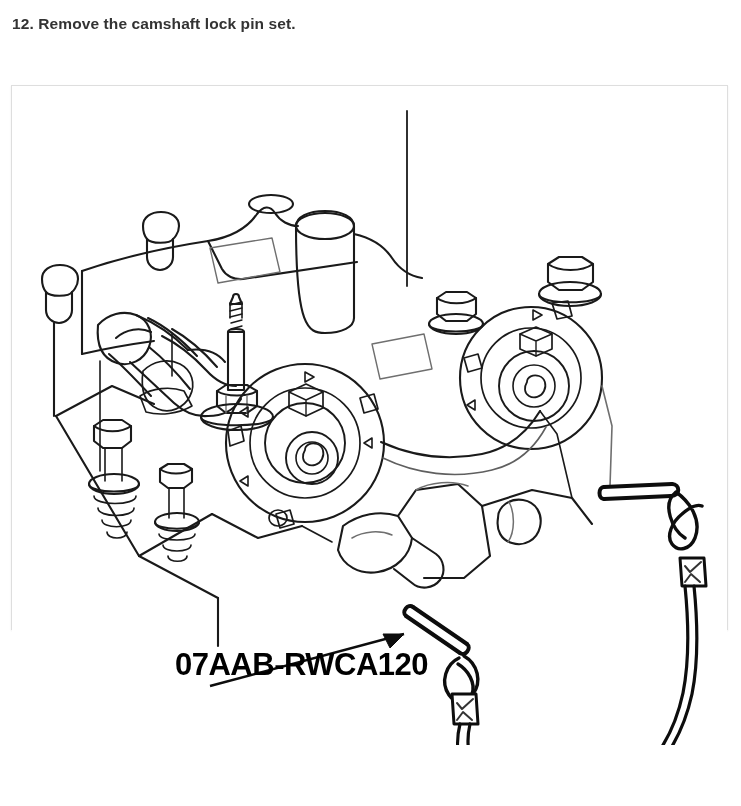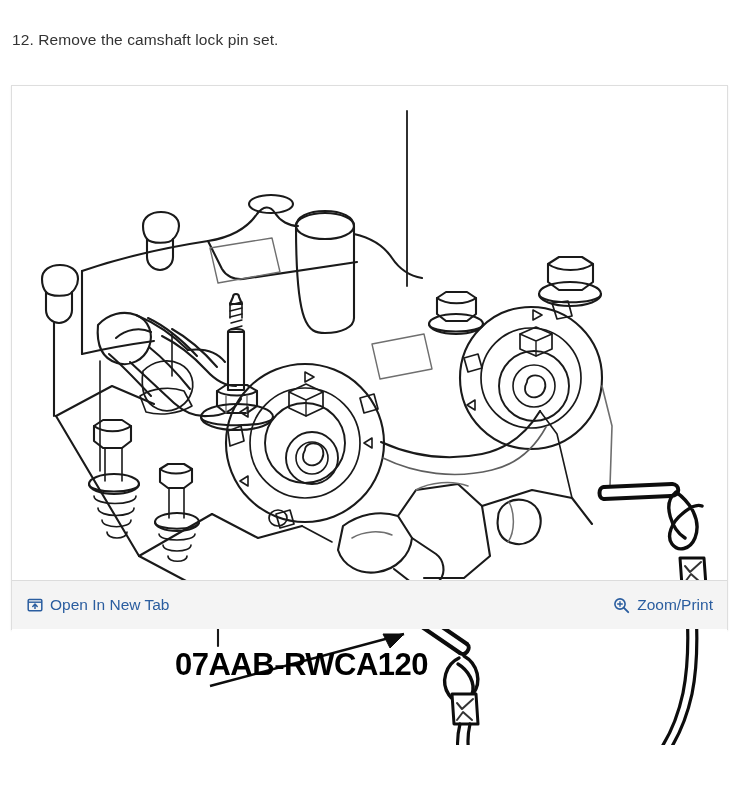--- a/index.html
+++ b/index.html
@@ -15,26 +15,27 @@
   }
   .page {
     position: relative;
     width: 741px;
     height: 806px;
     background: #ffffff;
   }
   .step-text {
     position: absolute;
     left: 12px;
-    top: 30px;
+    top: 14px;
     font-size: 15.5px;
     line-height: 20px;
     color: #333333;
     letter-spacing: 0.1px;
     white-space: nowrap;
+    font-weight: bold;
   }
   .viewer-card {
     position: absolute;
     left: 11px;
     top: 85px;
     width: 717px;
     height: 545px;
     background: #ffffff;
     border: 1px solid #dedede;
     box-sizing: border-box;
@@ -303,40 +304,14 @@
 
         <g>
           <path d="M198,600 L392,548" fill="none" stroke="#0d0d0d" stroke-width="2.4"></path>
           <path d="M392,548 L371,548 L378,562 Z" fill="#0d0d0d" stroke="#0d0d0d" stroke-width="1"></path>
         </g>
 
         <text class="part-label" x="163" y="589">07AAB-RWCA120</text>
       </svg>
     </div>
 
-    <div class="toolbar">
-
-      <a class="tool-link" href="#">
-        <span class="glyph">
-          <svg width="16" height="16" viewBox="0 0 16 16" aria-hidden="true">
-            <rect x="1.2" y="2.4" width="13.6" height="11.4" rx="1.2" fill="none" stroke="#2a5d9f" stroke-width="1.5"></rect>
-            <path d="M1.2,5.2 H14.8" stroke="#2a5d9f" stroke-width="1.4"></path>
-            <path d="M8,12 V7.4" stroke="#2a5d9f" stroke-width="1.5"></path>
-            <path d="M5.8,9.4 L8,7.1 L10.2,9.4" fill="none" stroke="#2a5d9f" stroke-width="1.5" stroke-linecap="round" stroke-linejoin="round"></path>
-          </svg>
-        </span>
-        <span>Open In New Tab</span>
-      </a>
-
-      <a class="tool-link" href="#">
-        <span class="glyph">
-          <svg width="17" height="17" viewBox="0 0 17 17" aria-hidden="true">
-            <circle cx="7" cy="7" r="5.1" fill="none" stroke="#2a5d9f" stroke-width="1.6"></circle>
-            <path d="M10.7,10.7 L15.2,15.2" stroke="#2a5d9f" stroke-width="1.9" stroke-linecap="round"></path>
-            <path d="M7,4.7 V9.3 M4.7,7 H9.3" stroke="#2a5d9f" stroke-width="1.4" stroke-linecap="round"></path>
-          </svg>
-        </span>
-        <span>Zoom/Print</span>
-      </a>
-
-    </div>
   </div>
 </div>
 
 </body></html>

